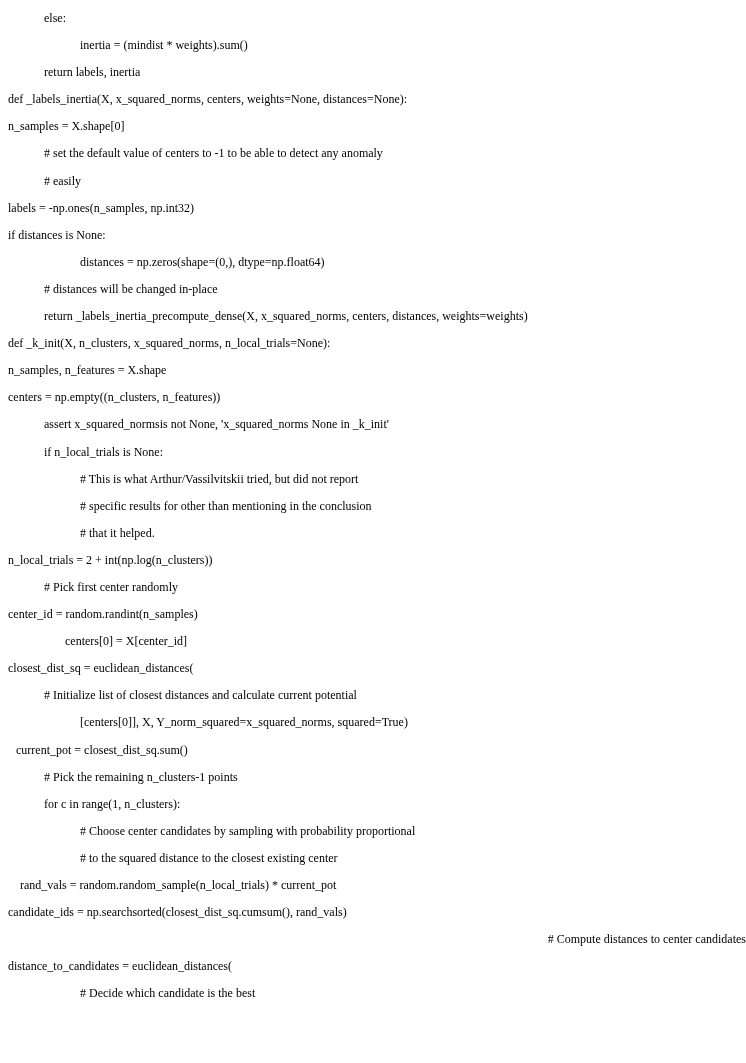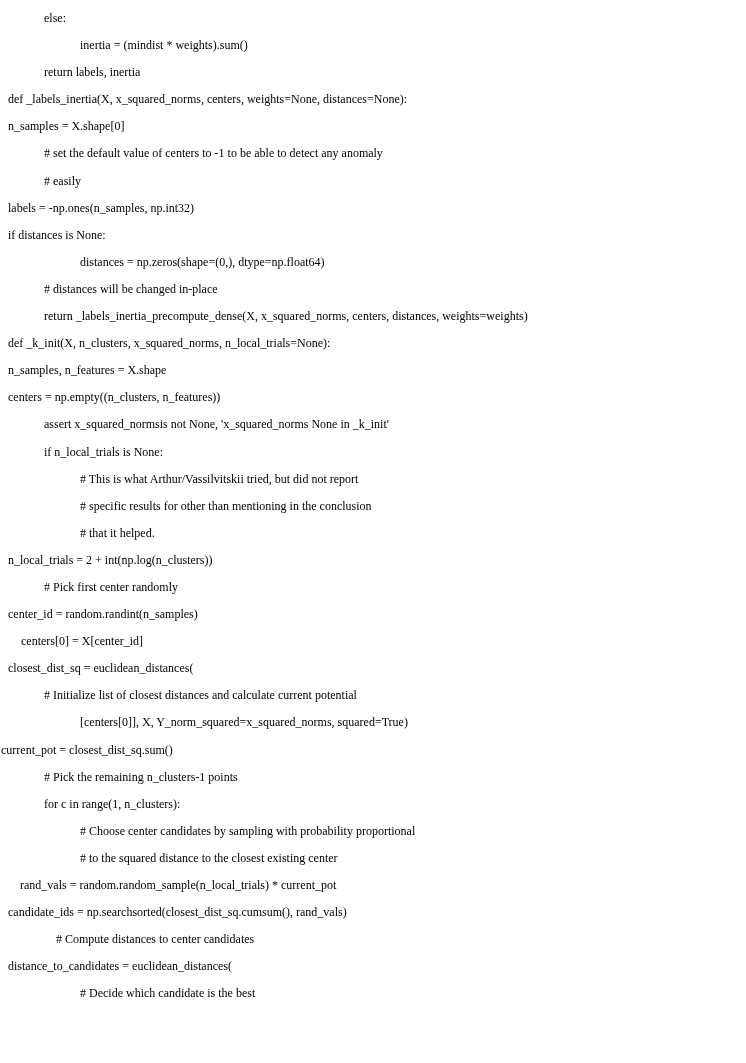--- a/index.html
+++ b/index.html
@@ -47,27 +47,27 @@
   <div class="ln" style="padding-left: 8px;">n_samples, n_features = X.shape</div>
   <div class="ln" style="padding-left: 8px;">centers = np.empty((n_clusters, n_features))</div>
   <div class="ln" style="padding-left: 44px;">assert x_squared_normsis not None, 'x_squared_norms None in _k_init'</div>
   <div class="ln" style="padding-left: 44px;">if n_local_trials is None:</div>
   <div class="ln" style="padding-left: 80px;"># This is what Arthur/Vassilvitskii tried, but did not report</div>
   <div class="ln" style="padding-left: 80px;"># specific results for other than mentioning in the conclusion</div>
   <div class="ln" style="padding-left: 80px;"># that it helped.</div>
   <div class="ln" style="padding-left: 8px;">n_local_trials = 2 + int(np.log(n_clusters))</div>
   <div class="ln" style="padding-left: 44px;"># Pick first center randomly</div>
   <div class="ln" style="padding-left: 8px;">center_id = random.randint(n_samples)</div>
-  <div class="ln" style="padding-left: 21px;">centers[0] = X[center_id]</div>
+  <div class="ln" style="padding-left: 21px; margin-left: 44px;">centers[0] = X[center_id]</div>
   <div class="ln" style="padding-left: 8px;">closest_dist_sq = euclidean_distances(</div>
   <div class="ln" style="padding-left: 44px;"># Initialize list of closest distances and calculate current potential</div>
   <div class="ln" style="padding-left: 80px;">[centers[0]], X, Y_norm_squared=x_squared_norms, squared=True)</div>
-  <div class="ln" style="padding-left: 1px;">current_pot = closest_dist_sq.sum()</div>
+  <div class="ln" style="padding-left: 16px;">current_pot = closest_dist_sq.sum()</div>
   <div class="ln" style="padding-left: 44px;"># Pick the remaining n_clusters-1 points</div>
   <div class="ln" style="padding-left: 44px;">for c in range(1, n_clusters):</div>
   <div class="ln" style="padding-left: 80px;"># Choose center candidates by sampling with probability proportional</div>
   <div class="ln" style="padding-left: 80px;"># to the squared distance to the closest existing center</div>
   <div class="ln" style="padding-left: 20px;">rand_vals = random.random_sample(n_local_trials) * current_pot</div>
   <div class="ln" style="padding-left: 8px;">candidate_ids = np.searchsorted(closest_dist_sq.cumsum(), rand_vals)</div>
-  <div class="ln" style="padding-left: 56px;"># Compute distances to center candidates</div>
+  <div class="ln" style="padding-left: 120px; text-align: right;"># Compute distances to center candidates</div>
   <div class="ln" style="padding-left: 8px;">distance_to_candidates = euclidean_distances(</div>
   <div class="ln" style="padding-left: 80px;"># Decide which candidate is the best</div>
 </div>
 
 </body></html>

